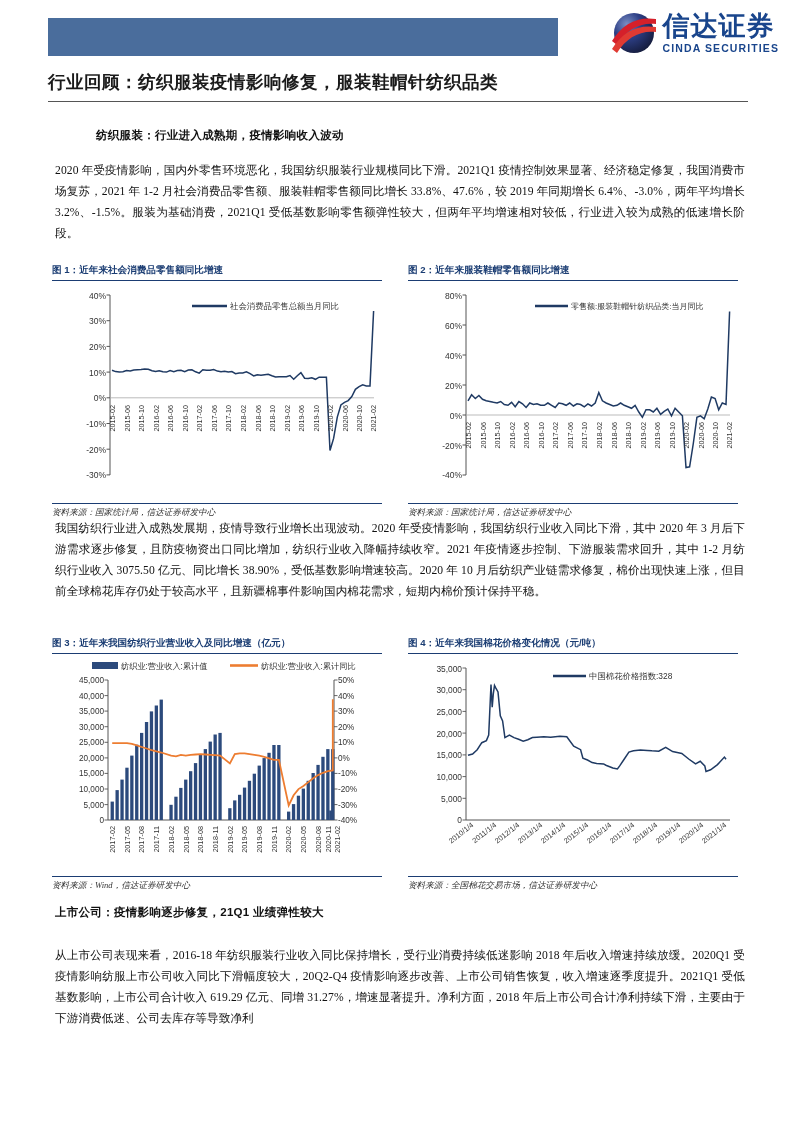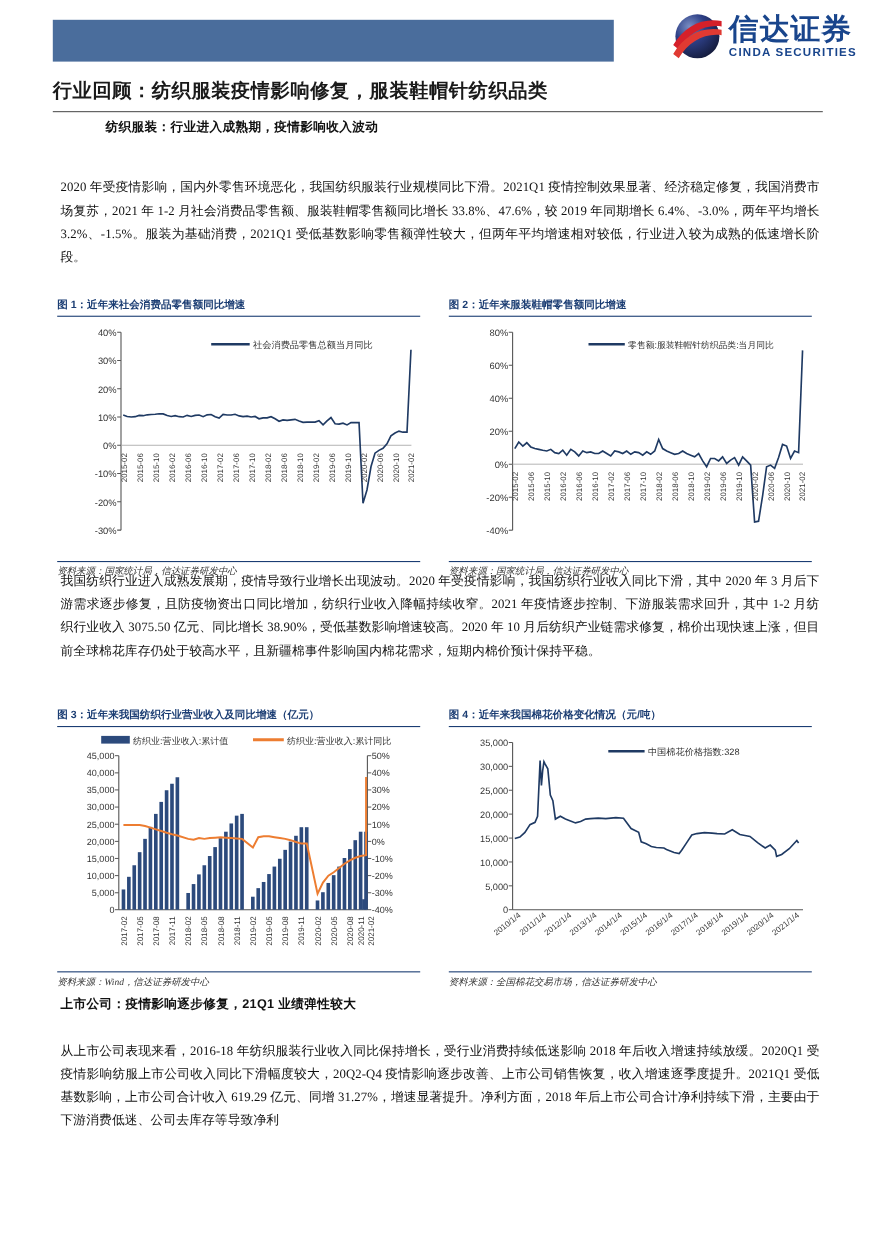--- a/index.html
+++ b/index.html
@@ -22,21 +22,21 @@
 
   
   .sub-head{position:absolute;left:55px;font-family:"Liberation Sans",sans-serif;font-weight:bold;
     font-size:11.5px;color:#111;letter-spacing:.3px;}
 
   
   .para{position:absolute;left:55px;width:690px;font-family:"Liberation Serif",serif;font-size:11.6px;
     line-height:21px;color:#111;text-align:justify;text-justify:inter-ideograph;letter-spacing:.1px;}
 
   
-  .fig{position:absolute;margin-top:7px;}
+  .fig{position:absolute;}
   .fig-title{font-family:"Liberation Sans",sans-serif;font-weight:bold;font-size:9.6px;color:#1b3d73;
     margin-bottom:3px;white-space:nowrap;}
   .fig-box{border-top:1.6px solid #1b3d73;border-bottom:1.6px solid #1b3d73;background:#fff;}
   .fig-src{font-family:"Liberation Serif",serif;font-style:italic;font-size:8.6px;color:#333;margin-top:3px;}
 
   svg{display:block;}
   text{font-family:"Liberation Sans",sans-serif;}
 </style>
 </head>
 <body>
@@ -63,21 +63,21 @@
       <div class="logo-text">
         <span class="logo-cn">信达证券</span>
         <span class="logo-en">CINDA SECURITIES</span>
       </div>
     </div>
   </div>
 
   <div class="main-title">行业回顾：纺织服装疫情影响修复，服装鞋帽针纺织品类</div>
   <div class="rule"></div>
 
-  <div class="sub-head" style="top:108px;padding-left:41px;">纺织服装：行业进入成熟期，疫情影响收入波动</div>
+  <div class="sub-head" style="top:128px;padding-left:41px;">纺织服装：行业进入成熟期，疫情影响收入波动</div>
   <div class="para" style="top:160px;">2020 年受疫情影响，国内外零售环境恶化，我国纺织服装行业规模同比下滑。2021Q1 疫情控制效果显著、经济稳定修复，我国消费市场复苏，2021 年 1-2 月社会消费品零售额、服装鞋帽零售额同比增长 33.8%、47.6%，较 2019 年同期增长 6.4%、-3.0%，两年平均增长 3.2%、-1.5%。服装为基础消费，2021Q1 受低基数影响零售额弹性较大，但两年平均增速相对较低，行业进入较为成熟的低速增长阶段。</div>
 
   <div class="fig" style="left:52px;top:264px;width:330px;">
     <div class="fig-title">图 1：近年来社会消费品零售额同比增速</div>
     <div class="fig-box">
       <svg width="330" height="222" viewBox="0 0 330 222">
 
         <line x1="58" y1="14" x2="58" y2="194" stroke="#555" stroke-width="1"></line>
 
         <g font-size="8.5" fill="#333" text-anchor="end">

